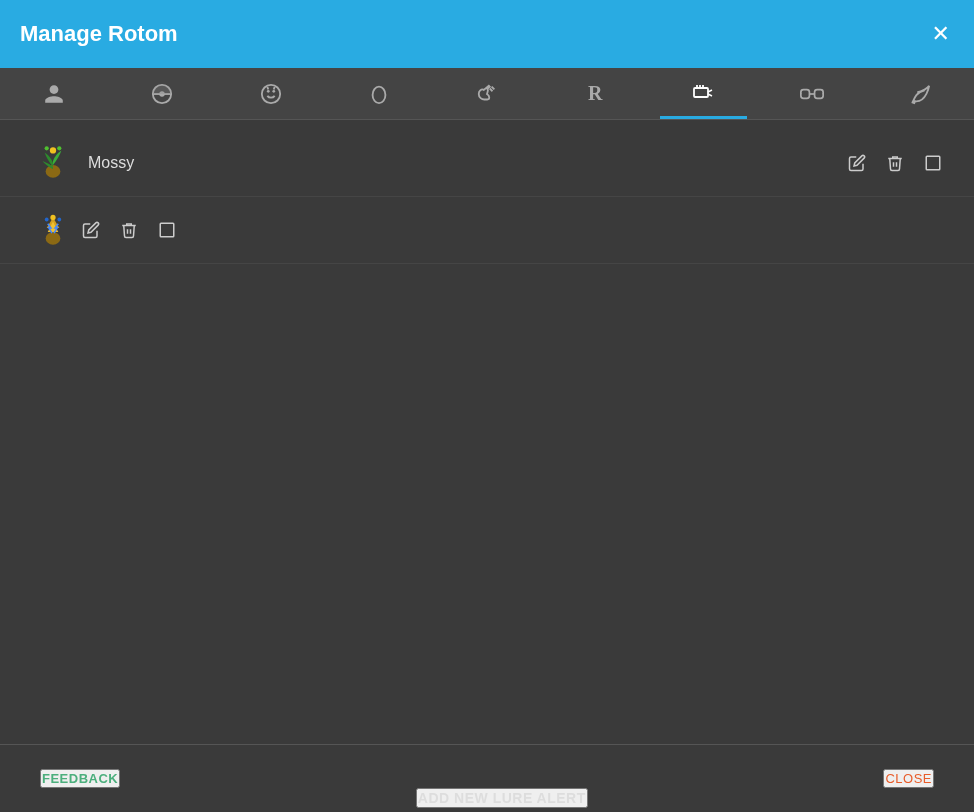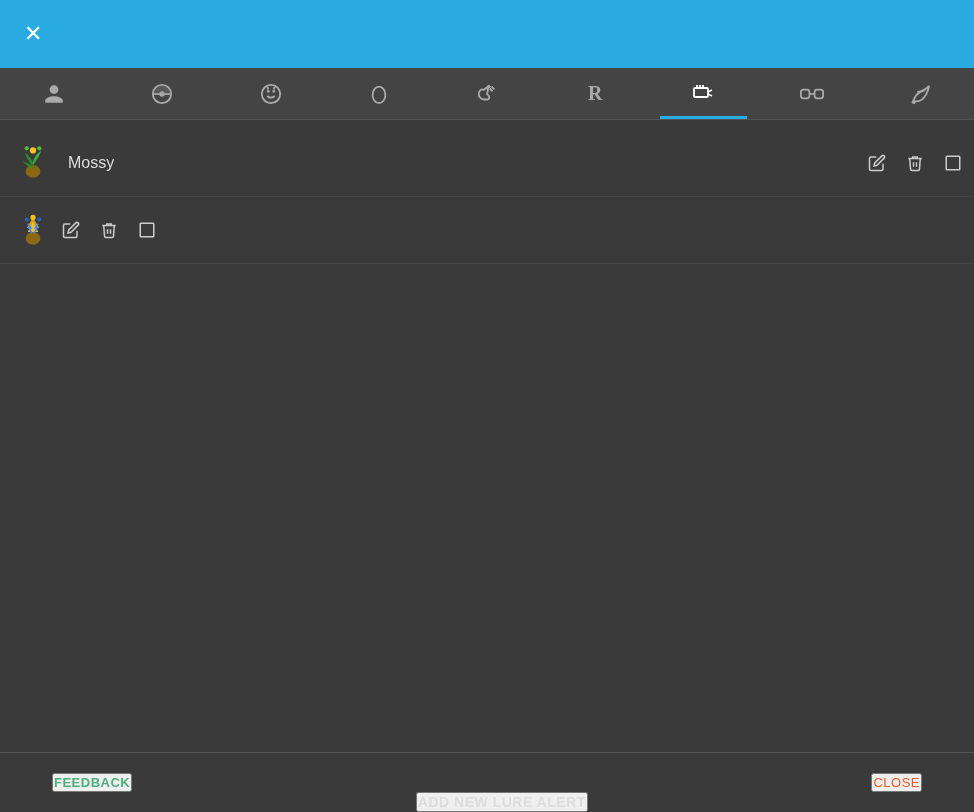--- a/index.html
+++ b/index.html
@@ -89,21 +89,21 @@
     
     .modal-content {
       flex: 1;
       overflow-y: auto;
       padding: 10px 0;
     }
     
     .lure-item {
       display: flex;
       align-items: center;
-      padding: 8px 8px;
+      padding: 8px 28px;
       min-height: 64px;
       border-bottom: 1px solid #454545;
     }
     .lure-icon {
       width: 50px;
       height: 50px;
       display: flex;
       align-items: center;
       justify-content: center;
       flex-shrink: 0;
@@ -127,25 +127,25 @@
       font-size: 18px;
       padding: 4px;
       display: flex;
       align-items: center;
       justify-content: center;
     }
     
     .modal-footer {
       background: #3a3a3a;
       border-top: 1px solid #555;
-      height: 60px;
+      height: 68px;
       display: flex;
       align-items: center;
       justify-content: space-between;
-      padding: 0 52px;
+      padding: 0 40px;
       flex-shrink: 0;
     }
     .footer-feedback {
       color: #4caf7d;
       font-size: 13px;
       font-weight: bold;
       cursor: pointer;
       letter-spacing: 0.5px;
     }
     .footer-add {
@@ -174,20 +174,21 @@
       height: 42px;
     }
   </style>
 </head>
 <body>
 
 <div class="modal-overlay">
   <div class="modal">
 
     <div class="modal-header">
+      <span class="modal-title">Manage Rotom</span>
       <button class="close-x-btn">✕</button>
     </div>
 
     <div class="tab-bar">
 
       <div class="tab-item">
         <svg width="22" height="22" viewBox="0 0 24 24" fill="#aaa">
           <path d="M12 12c2.7 0 4.8-2.1 4.8-4.8S14.7 2.4 12 2.4 7.2 4.5 7.2 7.2 9.3 12 12 12zm0 2.4c-3.2 0-9.6 1.6-9.6 4.8v2.4h19.2v-2.4c0-3.2-6.4-4.8-9.6-4.8z"></path>
         </svg>
       </div>

